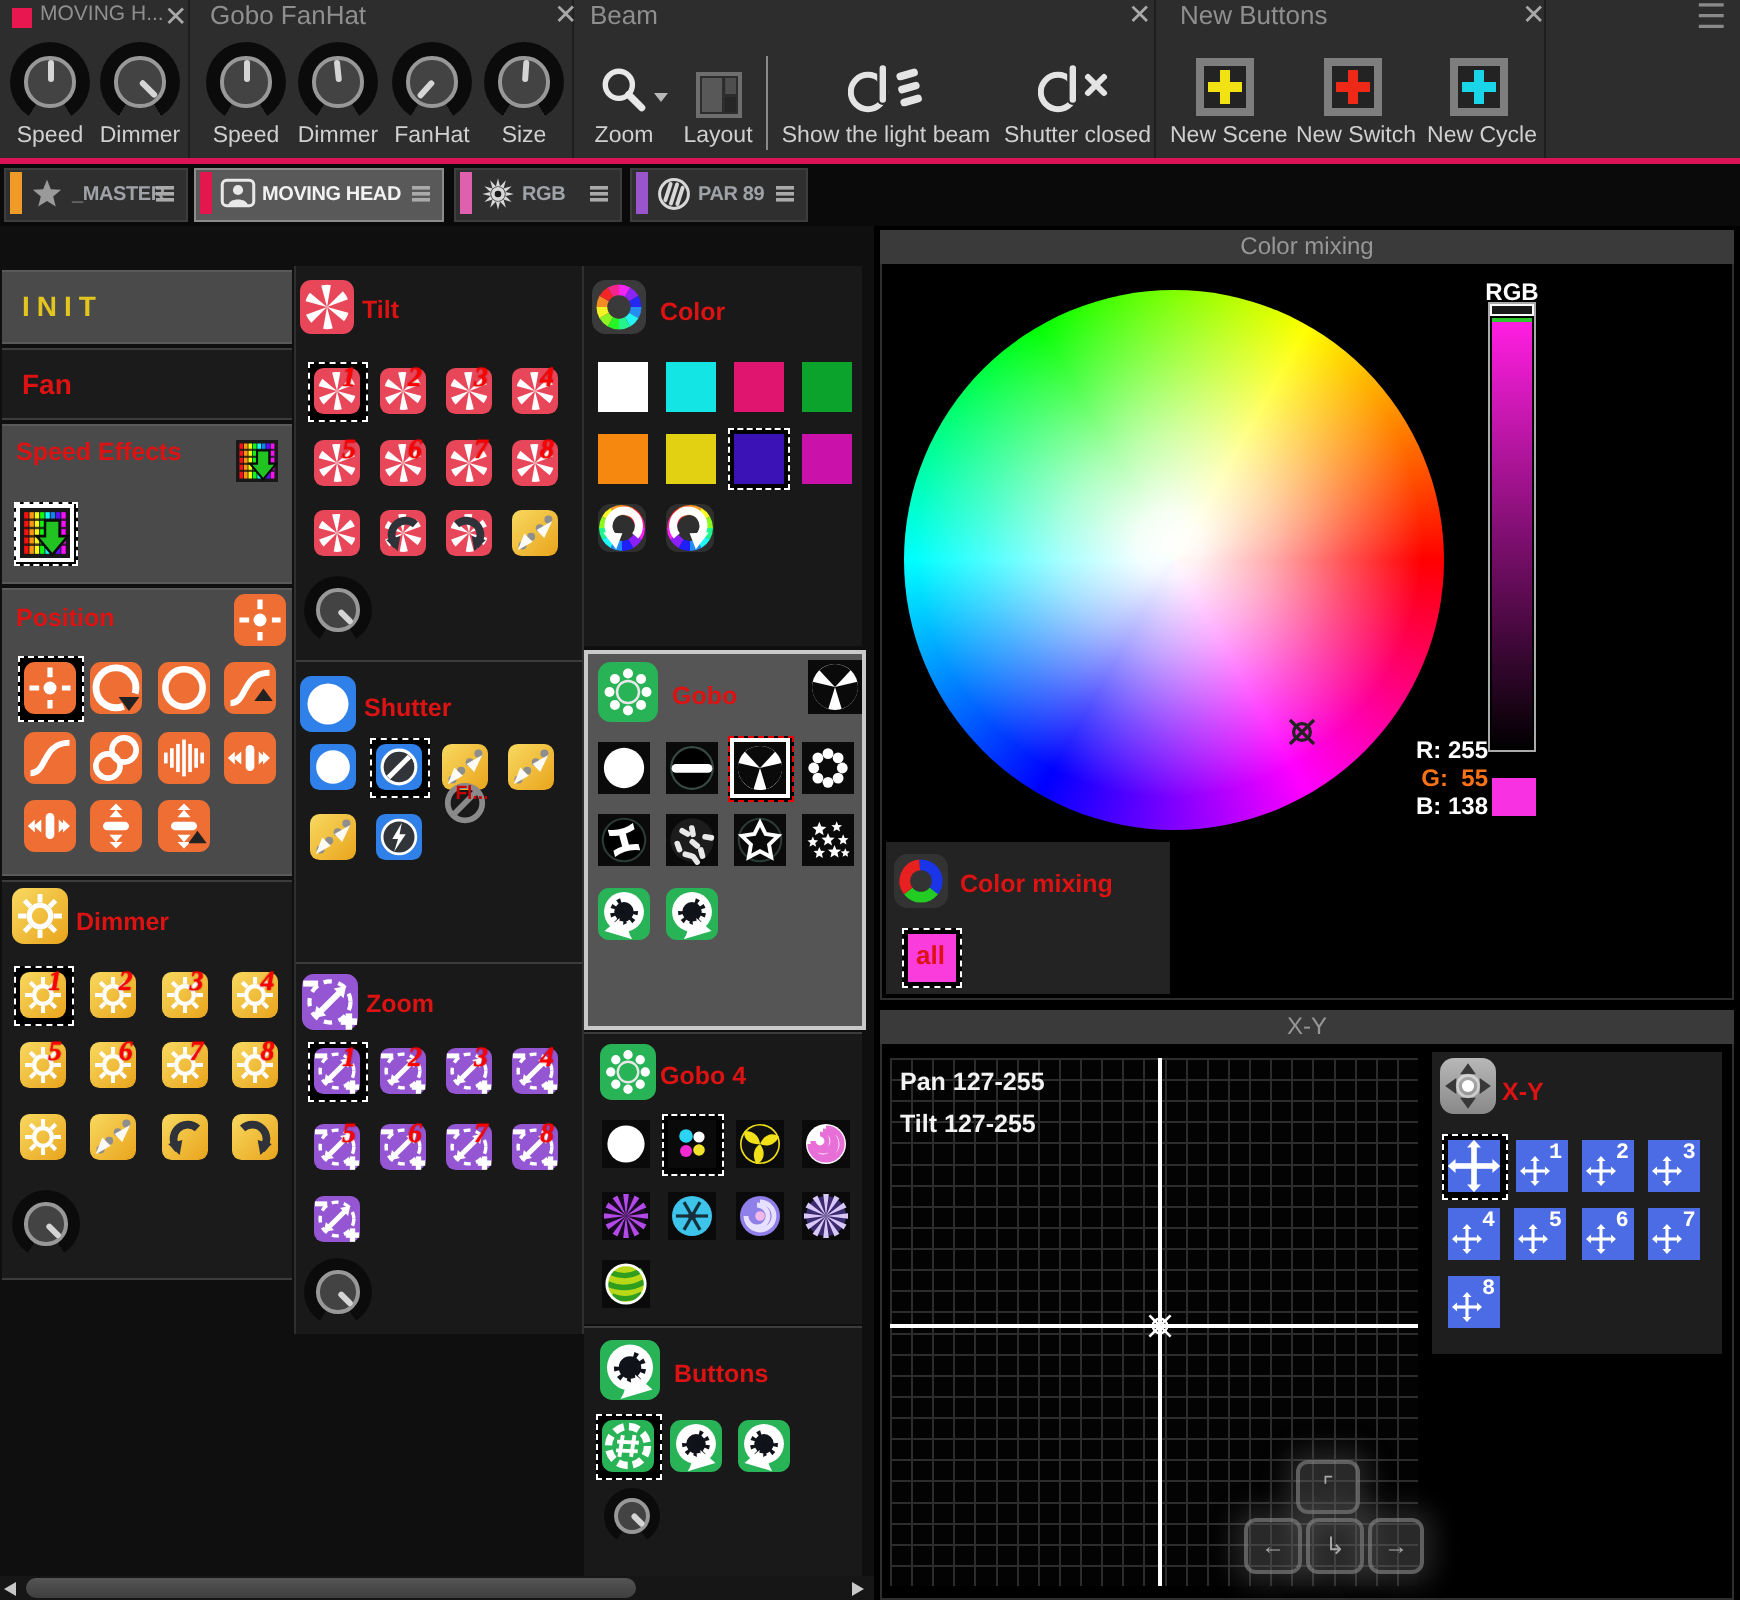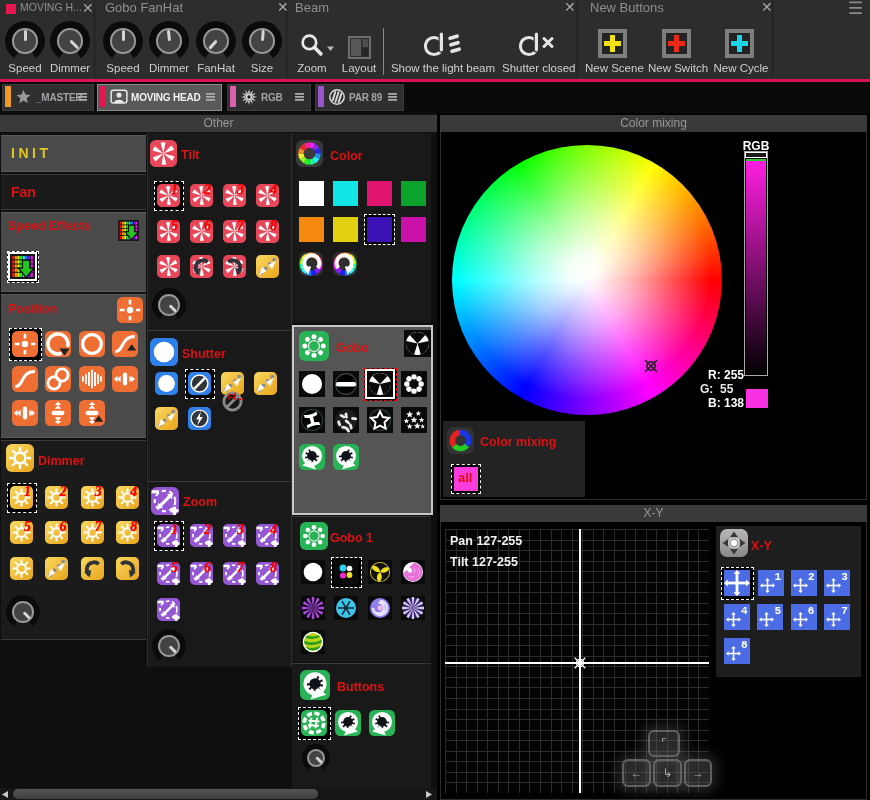--- a/index.html
+++ b/index.html
@@ -192,21 +192,20 @@
     </div>
     <div style="left:349px;top:84px;height:27px;line-height:28px;color:#9fa3a8;font-weight:bold;font-size:10px;letter-spacing:-0.2px;white-space:nowrap">PAR 89</div>
     <svg style="left:388px;top:93px" width="9" height="8" viewBox="0 0 9 8">
       <g fill="#aaa">
         <rect y="0" width="9" height="1.8"></rect>
         <rect y="3" width="9" height="1.8"></rect>
         <rect y="6" width="9" height="1.8"></rect>
       </g>
     </svg>
     <div style="left:0;top:113px;width:437px;height:687px;background:#0f0f0f"></div>
-    <div class="hdr" style="left:0;top:115px;width:437px;">Other</div>
     <div style="left:1px;top:135px;width:145px;height:37px;background:#4a4a4a;border-top:1px solid #5a5a5a;border-bottom:1px solid #5a5a5a"></div>
     <div style="left:11px;top:135px;height:37px;line-height:37px;color:#e2c51e;font-weight:bold;font-size:14px;letter-spacing:3.5px;">INIT</div>
     <div style="left:1px;top:174px;width:145px;height:36px;background:#1b1b1b;border-top:1px solid #3c3c3c;border-bottom:1px solid #3c3c3c"></div>
     <div class="red" style="left:11px;top:174px;height:36px;line-height:36px;font-size:14px;">Fan</div>
     <div style="left:1px;top:212px;width:145px;height:80px;background:#4a4a4a;border-top:1px solid #5a5a5a;border-bottom:1px solid #5a5a5a"></div>
     <div class="red" style="left:8px;top:219px;">Speed Effects</div>
     <div style="left:118px;top:220px;width:21px;height:21px">
       <svg width="21" height="21" viewBox="0 0 24 24">
         <rect width="24" height="24" fill="#181818"></rect>
         <rect x="2.00" y="2" width="2.1" height="20" fill="hsl(0,95%,52%)"></rect>
@@ -1135,21 +1134,21 @@
         <circle cx="12" cy="4.6" r="2" fill="#fff" transform="rotate(45 12 12)"></circle>
         <circle cx="12" cy="4.6" r="2" fill="#fff" transform="rotate(90 12 12)"></circle>
         <circle cx="12" cy="4.6" r="2" fill="#fff" transform="rotate(135 12 12)"></circle>
         <circle cx="12" cy="4.6" r="2" fill="#fff" transform="rotate(180 12 12)"></circle>
         <circle cx="12" cy="4.6" r="2" fill="#fff" transform="rotate(225 12 12)"></circle>
         <circle cx="12" cy="4.6" r="2" fill="#fff" transform="rotate(270 12 12)"></circle>
         <circle cx="12" cy="4.6" r="2" fill="#fff" transform="rotate(315 12 12)"></circle>
         <circle cx="12" cy="12" r="4.4" fill="#28b356" stroke="#e8e8e8" stroke-width="1"></circle>
       </svg>
     </div>
-    <div class="red" style="left:330px;top:531px;">Gobo 1</div>
+    <div class="red" style="left:330px;top:531px;">Gobo 4</div>
     <div style="left:301.0px;top:560px;width:24px;height:24px">
       <svg style="left:0;top:0" width="24" height="24" viewBox="0 0 24 24">
         <rect width="24" height="24" fill="#0a0a0a"></rect>
         <circle cx="12" cy="12" r="9.3" fill="#fff"></circle>
       </svg>
     </div>
     <div style="left:330.8px;top:556.5px;width:31px;height:31px;border:1.5px dashed #fff;background:#000"></div>
     <div style="left:334.3px;top:560px;width:24px;height:24px">
       <svg style="left:0;top:0" width="24" height="24" viewBox="0 0 24 24">
         <rect width="24" height="24" fill="#0a0a0a"></rect>
@@ -1330,21 +1329,21 @@
       <circle cx="7" cy="7" r="4.2" fill="none" stroke="#222" stroke-width="1.6"></circle>
       <line x1="1" y1="1" x2="13" y2="13" stroke="#222" stroke-width="1.6"></line>
       <line x1="13" y1="1" x2="1" y2="13" stroke="#222" stroke-width="1.6"></line>
     </svg>
     <div style="left:735px;top:139px;width:42px;text-align:center;color:#fff;font-weight:bold;font-size:12px;">RGB</div>
     <div style="left:744px;top:151px;width:24px;height:225px;border:1px solid #aaa;background:#000"></div>
     <div style="left:745px;top:152px;width:22px;height:6px;border:1.5px solid #fff;background:#1a1a1a"></div>
     <div style="left:746px;top:158.5px;width:20px;height:2.5px;background:#2ec82e"></div>
     <div style="left:746px;top:161px;width:20px;height:214px;background:linear-gradient(#ff1ee1,#000)"></div>
     <div style="left:700px;top:368px;width:44px;text-align:right;color:#fff;font-size:12px;font-weight:bold;white-space:pre;">R: 255</div>
-    <div style="left:700px;top:382px;width:44px;color:#e5e5e5;font-size:12px;font-weight:bold;white-space:pre;">G:  55</div>
+    <div style="left:700px;top:382px;width:44px;text-align:right;color:#f97316;font-size:12px;font-weight:bold;white-space:pre;">G:  55</div>
     <div style="left:700px;top:396px;width:44px;text-align:right;color:#fff;font-size:12px;font-weight:bold;white-space:pre;">B: 138</div>
     <div style="left:746px;top:389px;width:22px;height:19px;background:#f832e2"></div>
     <div style="left:443px;top:421px;width:142px;height:76px;background:#232323"></div>
     <div style="left:447px;top:427px;width:27px;height:27px">
       <svg style="left:0;top:0" width="27" height="27" viewBox="0 0 24 24">
         <rect width="24" height="24" rx="6" fill="#333"></rect>
         <path d="M12 12 L11.16 2.44 A9.6 9.6 0 0 1 19.56 17.91 Z" fill="#1a35e8"></path>
         <path d="M12 12 L19.56 17.91 A9.6 9.6 0 0 1 4.44 17.91 Z" fill="#22cc22"></path>
         <path d="M12 12 L4.44 17.91 A9.6 9.6 0 0 1 11.16 2.44 Z" fill="#e82020"></path>
         <circle cx="12" cy="12" r="4.8" fill="#333"></circle>

